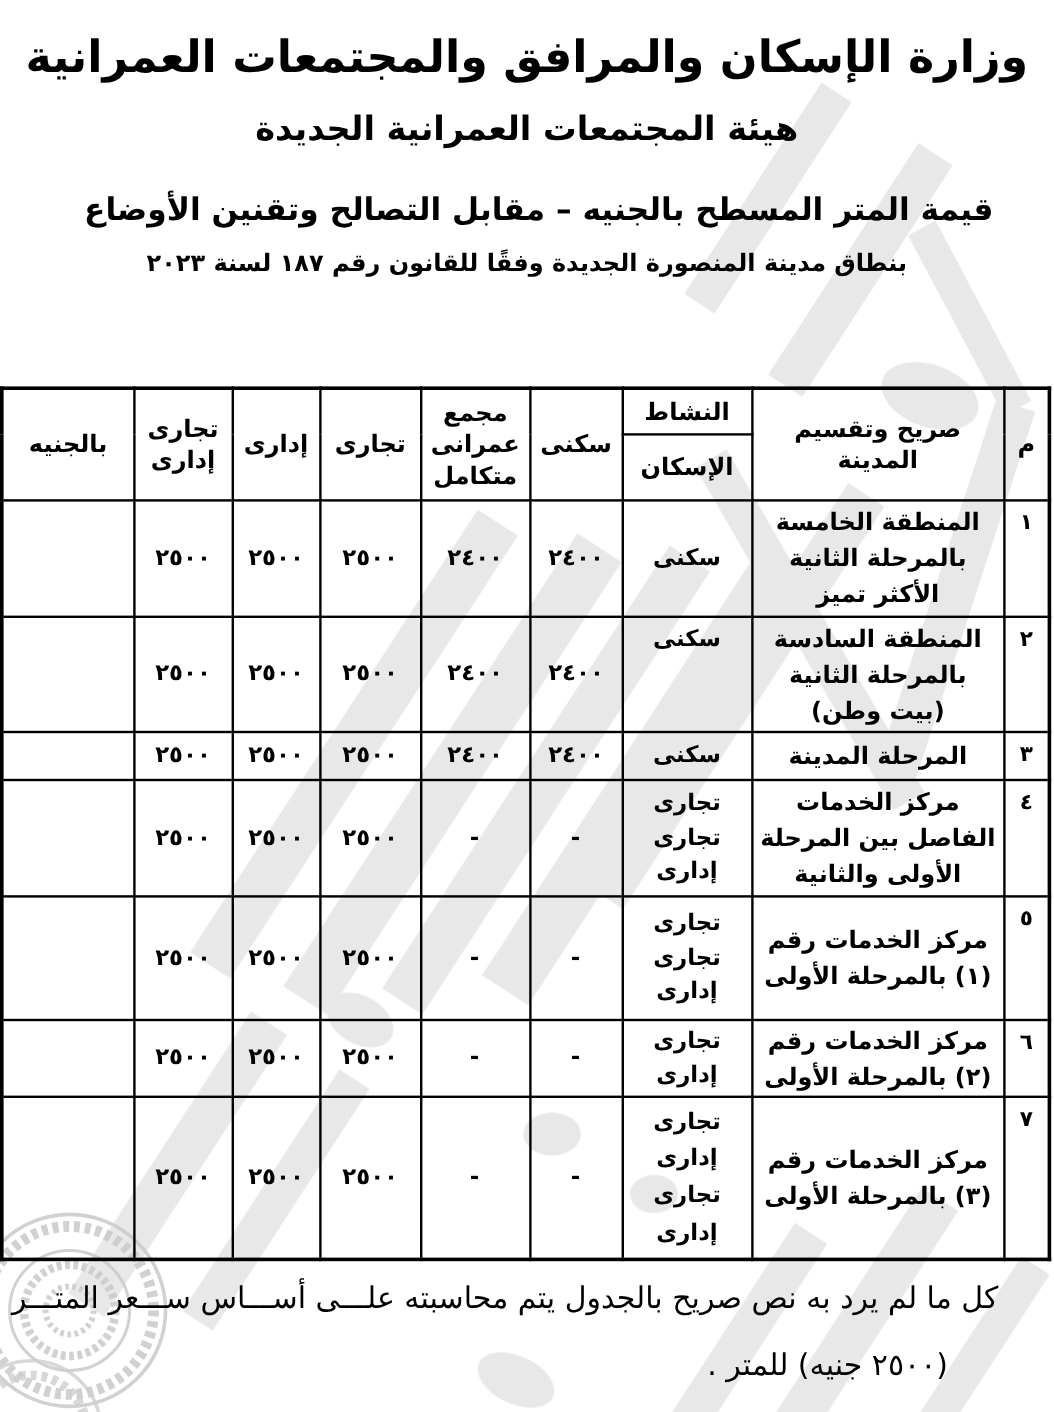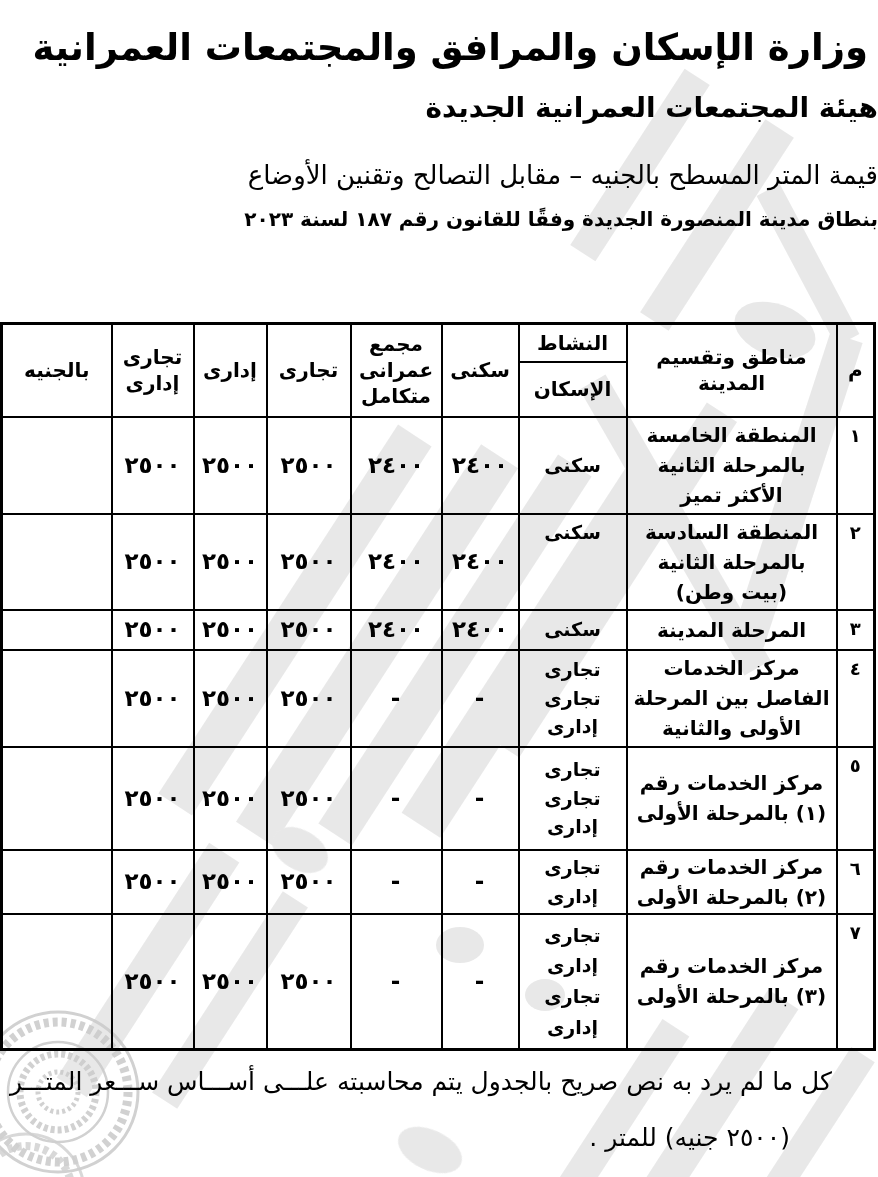--- a/index.html
+++ b/index.html
@@ -17,25 +17,25 @@
   
   .watermark-layer {
     position: absolute; inset: 0;
     z-index: 0;
     pointer-events: none;
   }
 
   
   .content { position: relative; z-index: 1; }
 
-  .doc-header { padding-top: 26px; }
+  .doc-header { text-align: center; padding-top: 26px; }
   .title-main  { font-size: 37px; font-weight: 900; margin: 0 10px 22px; letter-spacing: -1px; }
   .title-sub   { font-size: 28px; font-weight: 900; margin: 0 0 36px; }
   .title-sub2  { font-size: 28px; font-weight: 900; margin: 0 0 18px; }
-  .subtitle    { font-size: 26px; font-weight: 400; margin: 0 0 17px; padding-left: 20px; }
+  .subtitle    { font-size: 26px; font-weight: 700; margin: 0 0 17px; padding-left: 20px; }
   .subtitle2   { font-size: 20px; font-weight: 700; margin: 0; }
 
   
   table.price-table {
     position: absolute;
     top: 322px; right: 2px;
     width: 874px;
     border-collapse: collapse;
     table-layout: fixed;
     direction: rtl;
@@ -50,21 +50,21 @@
     padding: 1px 2px;
     font-weight: bold;
     line-height: 1.5;
     overflow: hidden;
   }
   .price-table { border: 3px solid #000; }
   .price-table th { font-size: 20px; line-height: 1.3; }
   .price-table td { font-size: 19px; }
   td.cell-zone { font-size: 20px; margin-left: 40px; }
   td.cell-no { font-size: 18px; vertical-align: top; padding-top: 4px; }
-  td.cell-value { font-size: 23px; letter-spacing: 1px; }
+  td.cell-value { font-size: 19px; letter-spacing: 1px; }
 
   col.col-no        { width: 38px; }
   col.col-zone      { width: 210px; }
   col.col-activity  { width: 108px; }
   col.col-res       { width: 77px; }
   col.col-complex   { width: 91px; }
   col.col-comm      { width: 84px; }
   col.col-admin     { width: 73px; }
   col.col-commadmin { width: 82px; }
   col.col-notes     { width: 110px; }
@@ -164,21 +164,21 @@
       <col class="col-res">
         <col class="col-complex">
         <col class="col-comm">
       <col class="col-admin">
         <col class="col-commadmin">
         <col class="col-notes">
     </colgroup>
     <thead>
       <tr>
         <th rowspan="2">م</th>
-        <th rowspan="2">مناطق وتقسيم
+        <th rowspan="2">صريح وتقسيم
 المدينة</th>
         <th>النشاط</th>
         <th rowspan="2">سكنى</th>
         <th rowspan="2">مجمع
 عمرانى
 متكامل</th>
         <th rowspan="2">تجارى</th>
         <th rowspan="2">إدارى</th>
         <th rowspan="2">تجارى
 إدارى</th>

